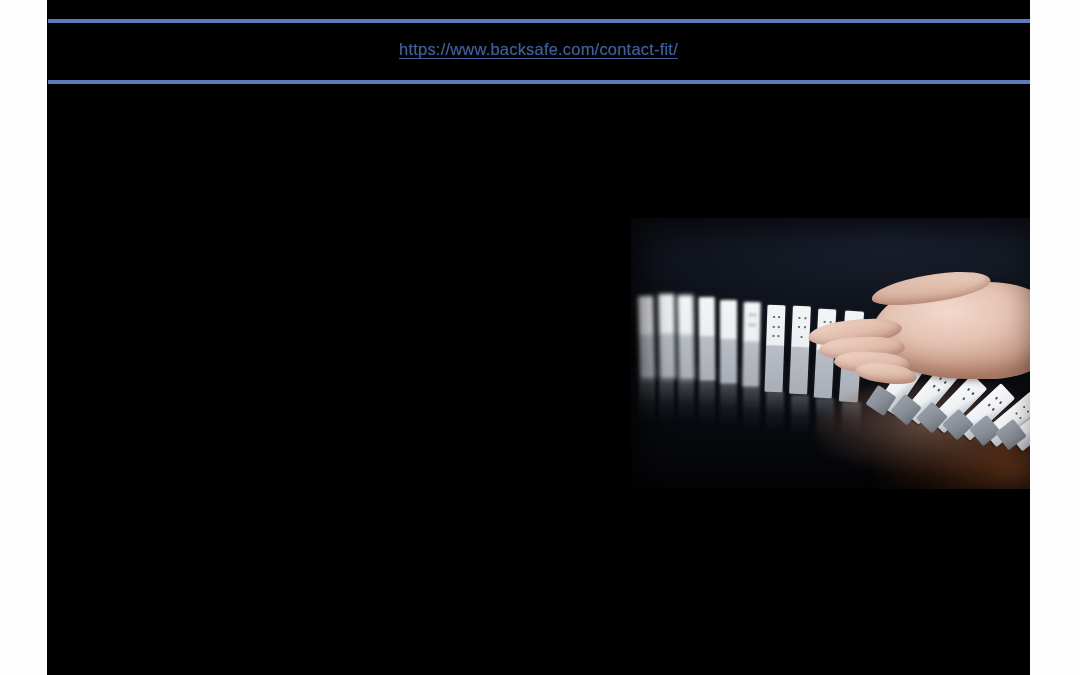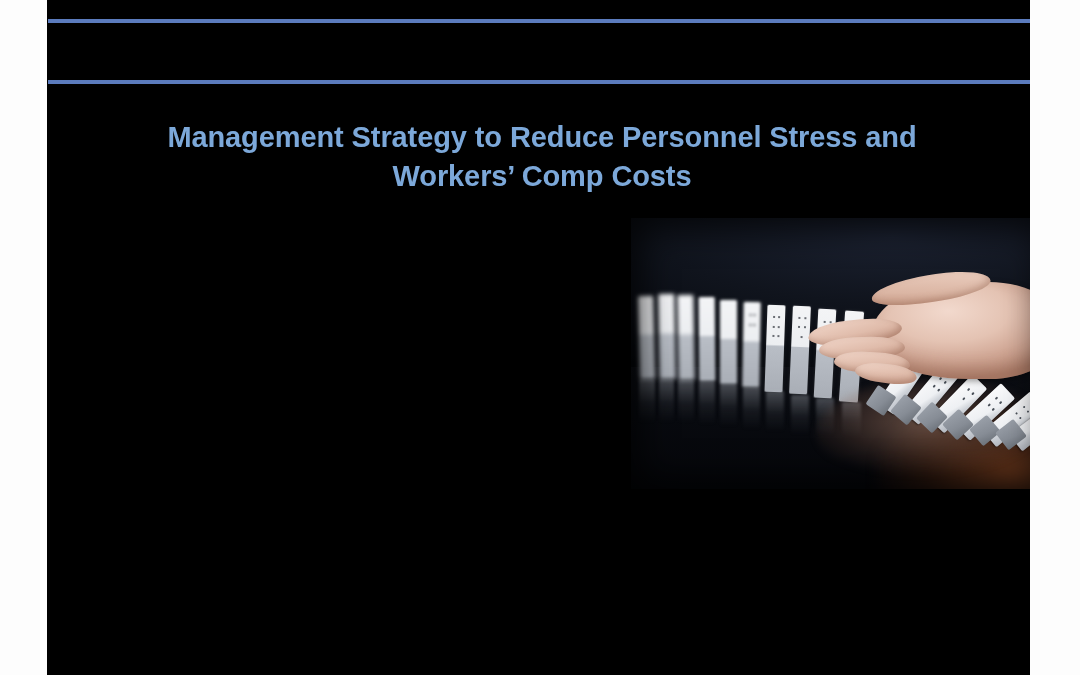--- a/index.html
+++ b/index.html
@@ -236,25 +236,24 @@
 <div class="page">
 
   <div class="gutter-left"></div>
   <div class="gutter-right"></div>
 
   <div class="slide">
 
     <div class="rule rule-top"></div>
     <div class="rule rule-bottom"></div>
 
-
-    <div class="title-block">
-      <div class="title-line">Management Strategy to Reduce Personnel Stress and</div>
-      <div class="title-line">Workers’ Comp Costs</div>
+    <div class="url-band">
+      <a class="url-link" href="#">https://www.backsafe.com/contact-fit/</a>
     </div>
+
 
     <div class="photo">
       <div class="photo-inner">
 
         <div class="bg-cloth"></div>
         <div class="bg-table"></div>
         <div class="wood-glow"></div>
 
         <div class="dominoes-standing">
           <div class="dom blurA" style="left:2.0%;top:28.8%;width:3.6%;height:30.5%;transform:rotate(-1.5deg);"></div>

